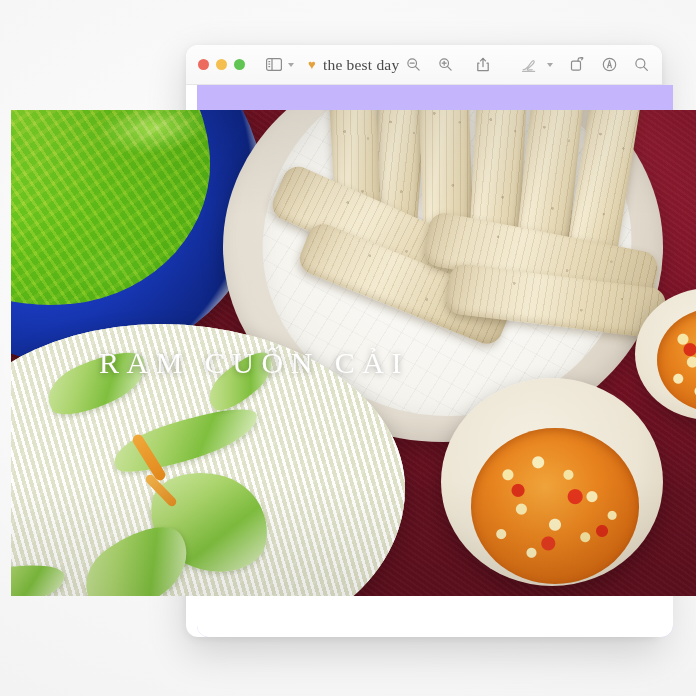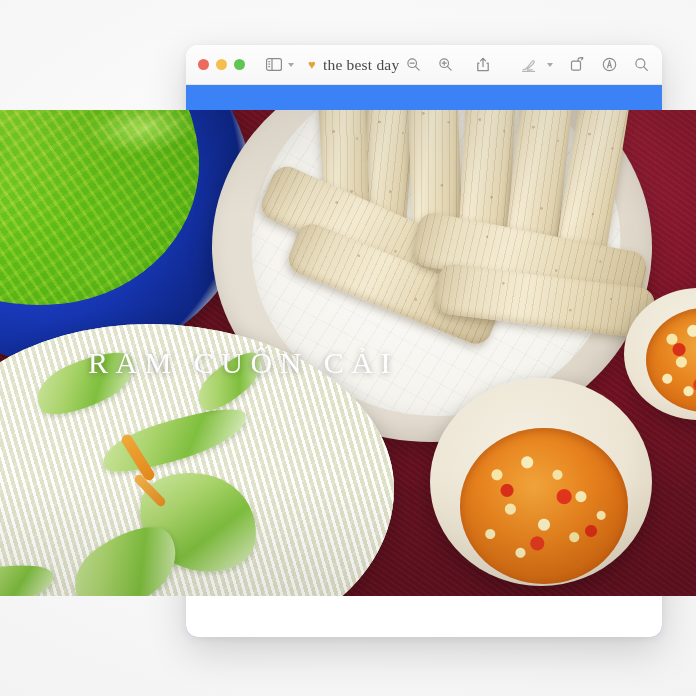--- a/index.html
+++ b/index.html
@@ -93,25 +93,25 @@
     margin-left: auto;
     display: flex;
     align-items: center;
     gap: 4px;
   }
   #tb-right .tb-btn { width: 28px; }
 
   
   #content {
     position: absolute;
-    left: 0; top: 40px;
+    left: 11px; top: 40px;
     width: 100%;
     height: 552px;
     border-radius: 0 0 12px 12px;
-    background: #3b82f6;
+    background: #c4b5fd;
     overflow: visible;
   }
 
   
   #photo-wrap {
     position: absolute;
     left: -186px;            
     top: 25px;               
     width: 696px;
     height: 486px;           

